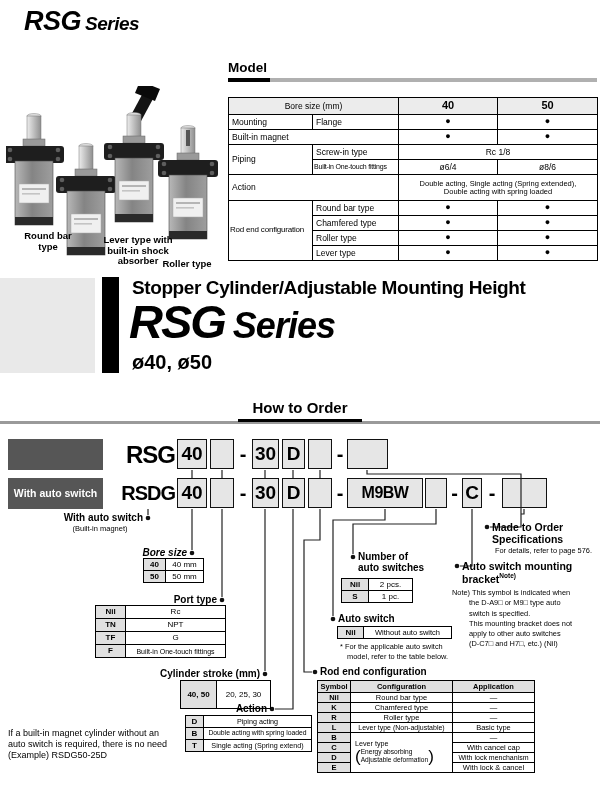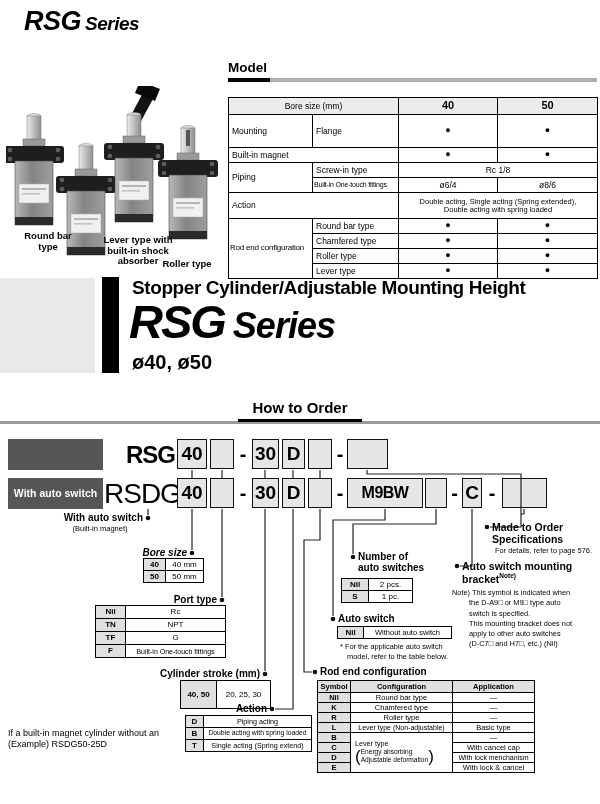--- a/index.html
+++ b/index.html
@@ -39,21 +39,21 @@
   .hero-bore{left:132px;top:351px;font-size:20px;font-weight:bold;}
 
   
   .hto-wrap{left:0;top:399px;width:600px;text-align:center;}
   .hto{display:inline-block;font-size:15px;font-weight:bold;border-bottom:3.5px solid #000;padding:0 14px 3px 14px;}
   .hto-grayline{left:0;top:421px;width:600px;height:2.5px;background:#9a9a9a;}
 
   .darkbar{background:#565656;height:31px;}
   .darkbar span{color:#fff;font-size:10.5px;font-weight:bold;line-height:31px;display:block;text-align:center;}
   .prefix{font-weight:bold;font-size:24px;line-height:31px;letter-spacing:-1px;}
-  .prefix2{font-weight:normal;font-size:28px;line-height:31px;letter-spacing:-1px;}
+  .prefix2{font-weight:bold;font-size:20px;line-height:31px;letter-spacing:-1px;}
   .obox{background:#e6e6e6;border:1.6px solid #111;box-sizing:border-box;height:30px;text-align:center;font-weight:bold;font-size:19px;line-height:27px;}
   .obox.m9{font-size:16px;letter-spacing:-0.5px;}
   .odash{font-size:20px;font-weight:bold;line-height:30px;text-align:center;}
 
   
   .co-h{font-size:10px;font-weight:bold;white-space:nowrap;}
   .co-h2{font-size:10.5px;font-weight:bold;white-space:nowrap;}
   .co-sub{font-size:7.5px;white-space:nowrap;}
   .co-note{font-size:7.4px;line-height:10.3px;white-space:nowrap;}
   .sup{font-size:6.5px;vertical-align:super;font-weight:bold;}
@@ -185,21 +185,21 @@
         <col style="width:86px">
         <col style="width:99px">
         <col style="width:100px">
       </colgroup>
     <tbody>
         <tr style="height:17px">
       <td colspan="2" class="hd">Bore size (mm)</td>
       <td class="num">40</td>
       <td class="num">50</td>
     </tr>
-    <tr style="height:33px">
+    <tr style="height:15px">
       <td class="lbl">Mounting</td>
       <td class="lbl">Flange</td>
       <td class="dot">●</td>
       <td class="dot">●</td>
     </tr>
     <tr style="height:15px">
       <td colspan="2" class="lbl">Built-in magnet</td>
       <td class="dot">●</td>
       <td class="dot">●</td>
     </tr>
@@ -519,17 +519,18 @@
     <div style="padding-left:17px">the D-A9□ or M9□ type auto</div>
     <div style="padding-left:17px">switch is specified.</div>
     <div style="padding-left:17px">This mounting bracket does not</div>
     <div style="padding-left:17px">apply to other auto switches</div>
     <div style="padding-left:17px">(D-C7□ and H7□, etc.) (Nil)</div>
   </div>
 
   <div class="abs" style="left:8px;top:723px;">
     <div style="margin-top:5px">
       <div class="magnet-line">If a built-in magnet cylinder without an</div>
+      <div class="magnet-line">auto switch is required, there is no need</div>
       <div class="magnet-line">(Example) RSDG50-25D</div>
     </div>
   </div>
 
 </div>
 
 </body></html>

